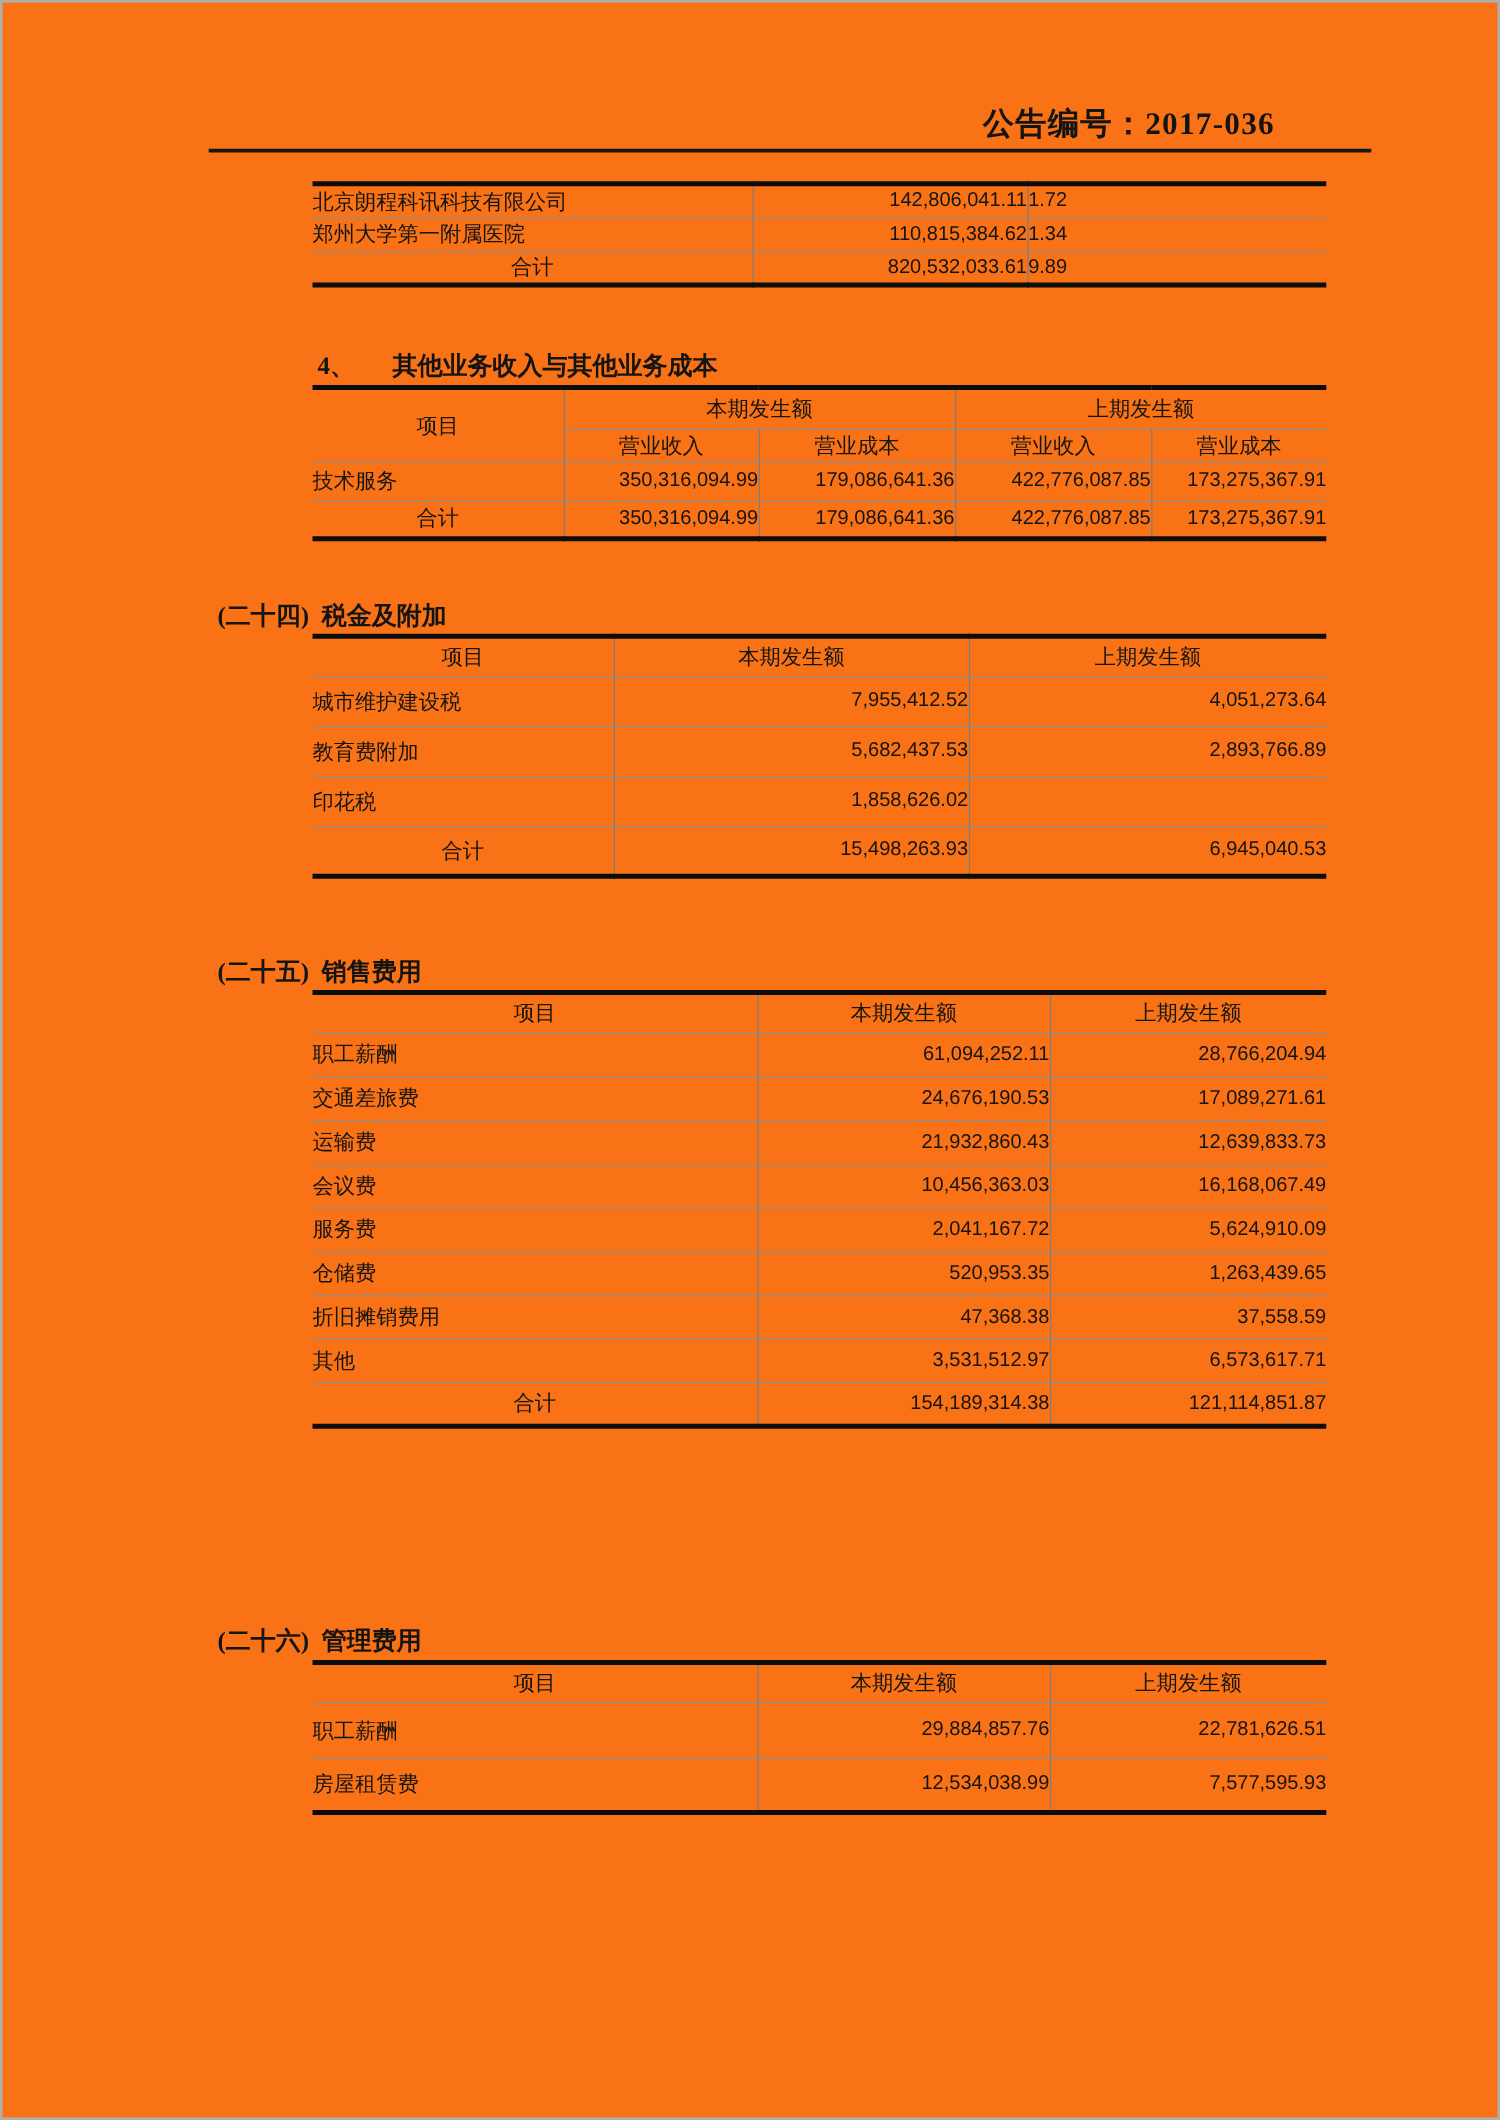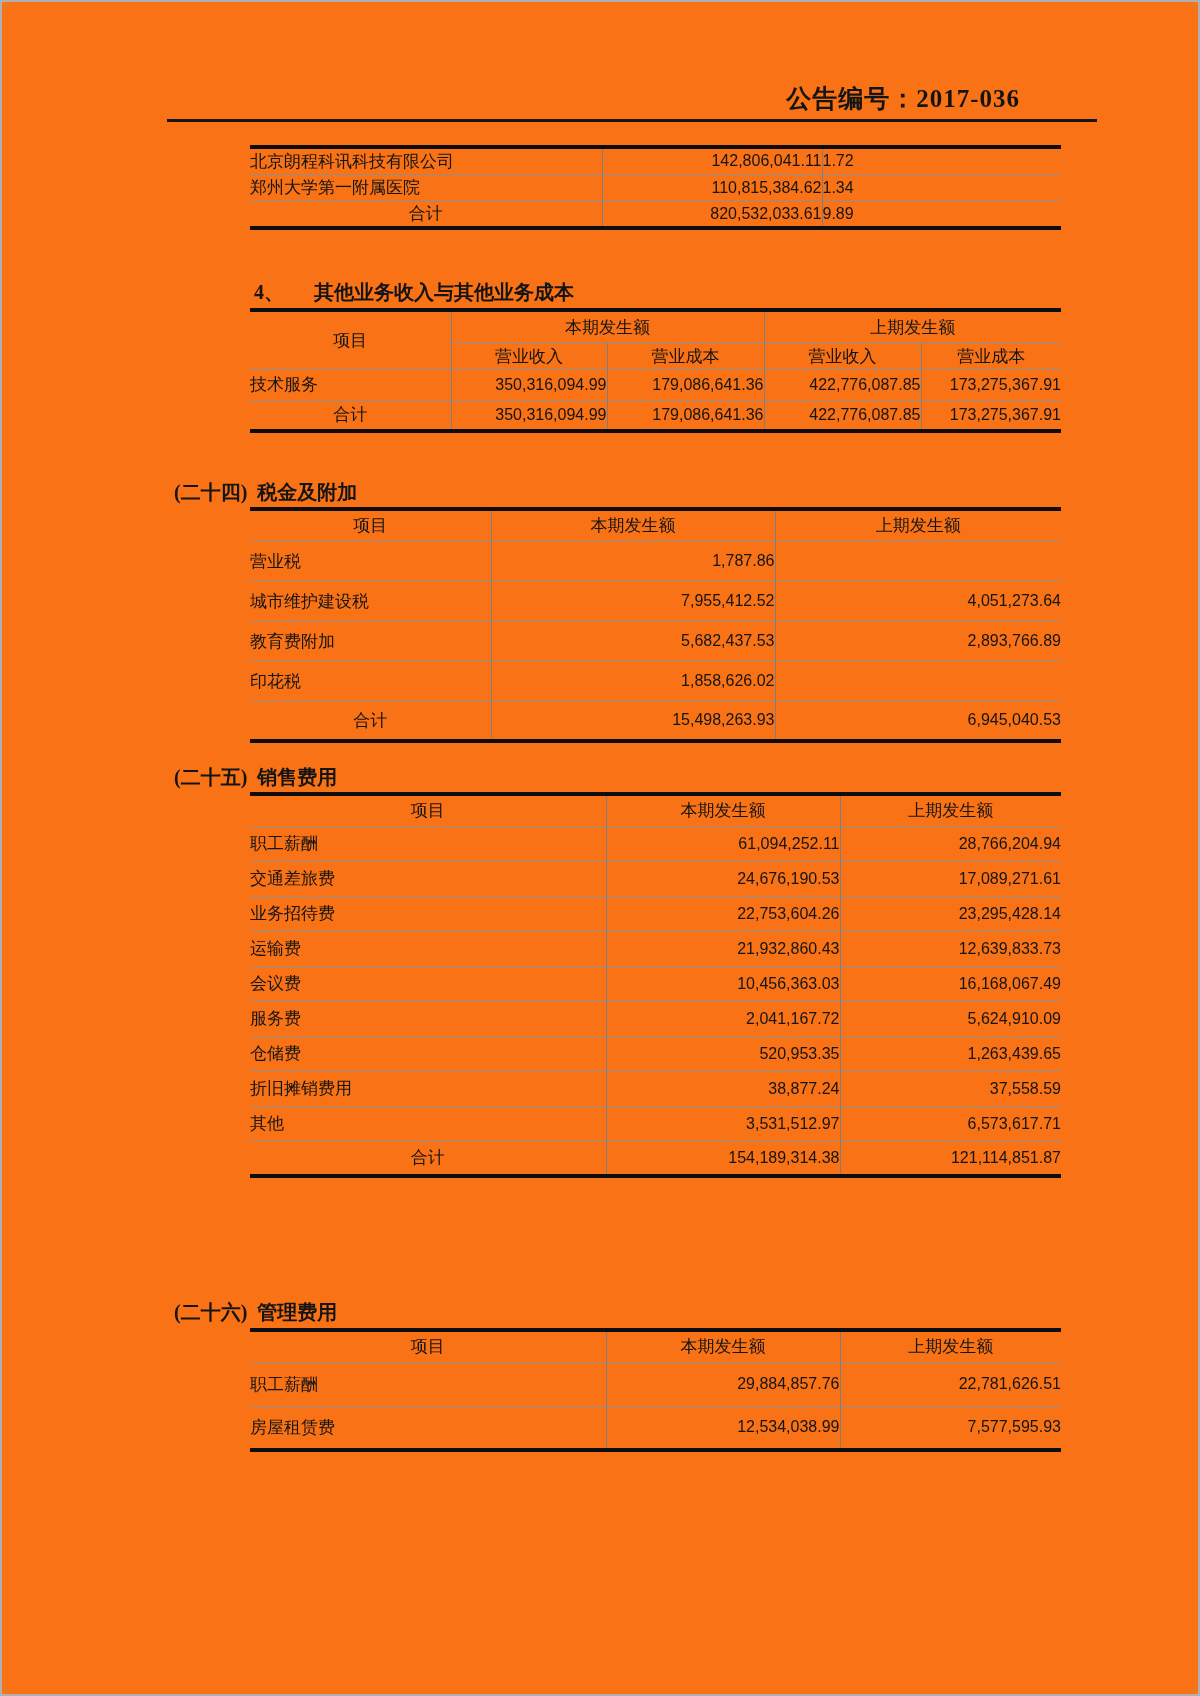--- a/index.html
+++ b/index.html
@@ -160,25 +160,20 @@
         <col style="width:284px">
         <col style="width:286px">
       </colgroup>
     <tbody>
         <tr class="hr">
       <th class="hdr">项目</th>
       <th class="hdr">本期发生额</th>
       <th class="hdr">上期发生额</th>
     </tr>
     <tr class="dr">
-      <td class="lbl">营业税</td>
-      <td class="num">1,787.86</td>
-      <td class="num"></td>
-    </tr>
-    <tr class="dr">
       <td class="lbl">城市维护建设税</td>
       <td class="num">7,955,412.52</td>
       <td class="num">4,051,273.64</td>
     </tr>
     <tr class="dr">
       <td class="lbl">教育费附加</td>
       <td class="num">5,682,437.53</td>
       <td class="num">2,893,766.89</td>
     </tr>
     <tr class="dr">
@@ -214,25 +209,20 @@
       <td class="lbl">职工薪酬</td>
       <td class="num">61,094,252.11</td>
       <td class="num">28,766,204.94</td>
     </tr>
     <tr class="dr">
       <td class="lbl">交通差旅费</td>
       <td class="num">24,676,190.53</td>
       <td class="num">17,089,271.61</td>
     </tr>
     <tr class="dr">
-      <td class="lbl">业务招待费</td>
-      <td class="num">22,753,604.26</td>
-      <td class="num">23,295,428.14</td>
-    </tr>
-    <tr class="dr">
       <td class="lbl">运输费</td>
       <td class="num">21,932,860.43</td>
       <td class="num">12,639,833.73</td>
     </tr>
     <tr class="dr">
       <td class="lbl">会议费</td>
       <td class="num">10,456,363.03</td>
       <td class="num">16,168,067.49</td>
     </tr>
     <tr class="dr">
@@ -240,21 +230,21 @@
       <td class="num">2,041,167.72</td>
       <td class="num">5,624,910.09</td>
     </tr>
     <tr class="dr">
       <td class="lbl">仓储费</td>
       <td class="num">520,953.35</td>
       <td class="num">1,263,439.65</td>
     </tr>
     <tr class="dr">
       <td class="lbl">折旧摊销费用</td>
-      <td class="num">38,877.24</td>
+      <td class="num">47,368.38</td>
       <td class="num">37,558.59</td>
     </tr>
     <tr class="dr">
       <td class="lbl">其他</td>
       <td class="num">3,531,512.97</td>
       <td class="num">6,573,617.71</td>
     </tr>
     <tr class="dr">
       <td class="lbl ctr">合计</td>
       <td class="num">154,189,314.38</td>

